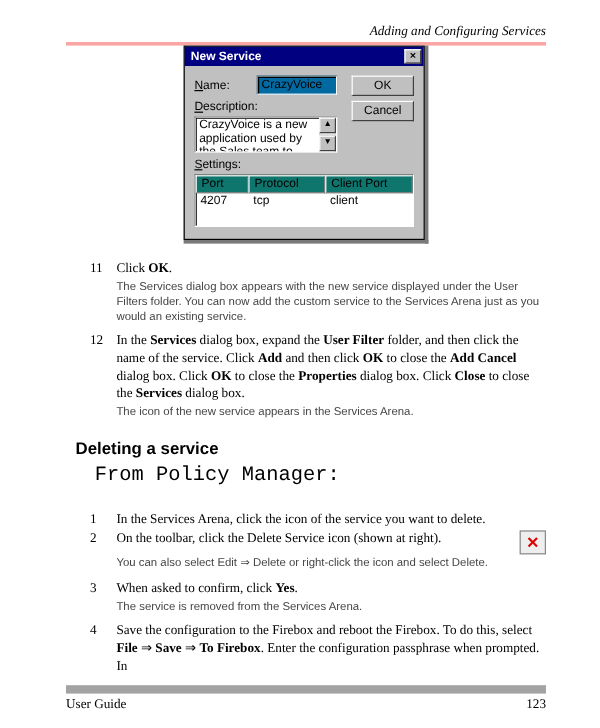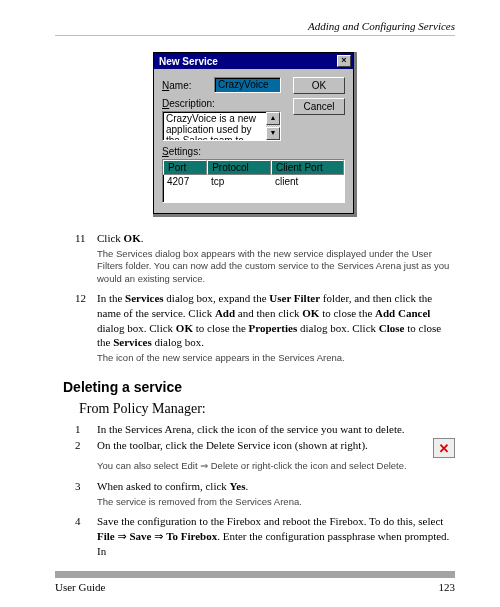--- a/index.html
+++ b/index.html
@@ -10,23 +10,23 @@
     font-family: Georgia, 'Times New Roman', serif;
     font-size: 11px;
     color: #000;
     position: relative;
     padding: 20px 45px 20px 55px;
   }
   .header {
     text-align: right;
     font-style: italic;
     font-size: 11px;
-    border-bottom: 1px solid #fca5a5;
+    border-bottom: 3px solid #fca5a5;
     padding-bottom: 3px;
-    margin-bottom: 16px;
+    margin-bottom: 0;
   }
   .dialog-wrap {
     display: flex;
     justify-content: center;
     margin-bottom: 14px;
   }
   .dialog-shadow {
     border-right: 3px solid #7a7a7a;
     border-bottom: 3px solid #7a7a7a;
   }
@@ -142,21 +142,21 @@
     color: #444;
     line-height: 1.3;
     margin: 2px 0 6px 42px;
   }
   h3 {
     font-family: Arial, Helvetica, sans-serif;
     font-size: 14px;
     font-weight: bold;
     margin: 14px 0 6px 8px;
   }
-  .intro { margin: 0 0 5px 24px; font-size: 14px; }
+  .intro { margin: 0 0 20px 24px; font-size: 17px; font-family: Liberation Mono, monospace; }
   .del-icon {
     width: 22px; height: 20px;
     border: 1px solid #888;
     background: #eee;
     display: inline-flex;
     align-items: center;
     justify-content: center;
     color: #d00;
     font-weight: bold;
     font-family: Arial, sans-serif;

